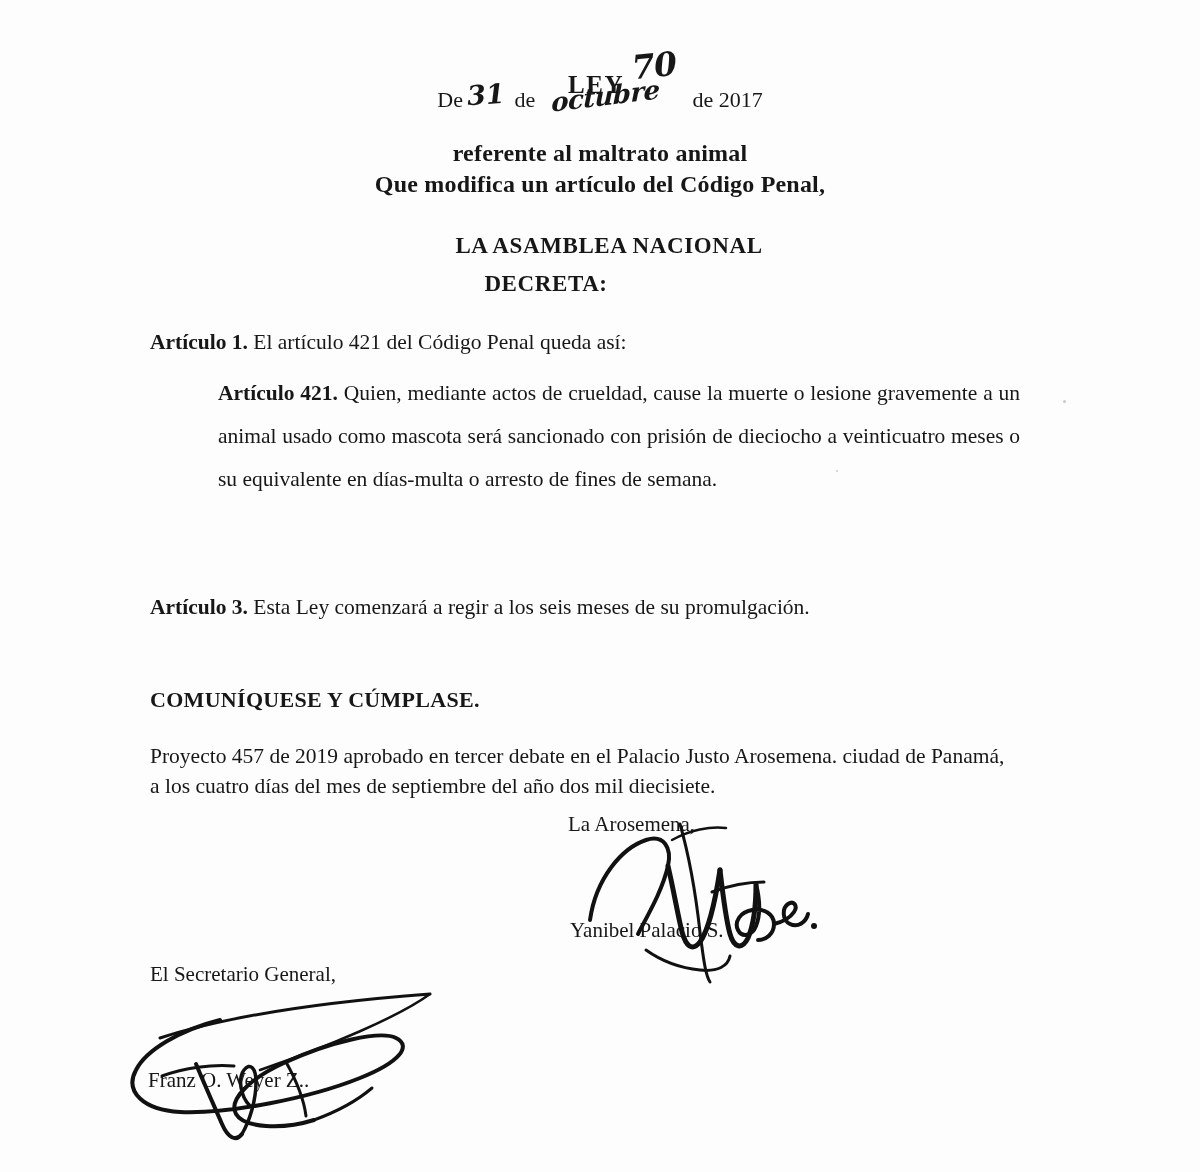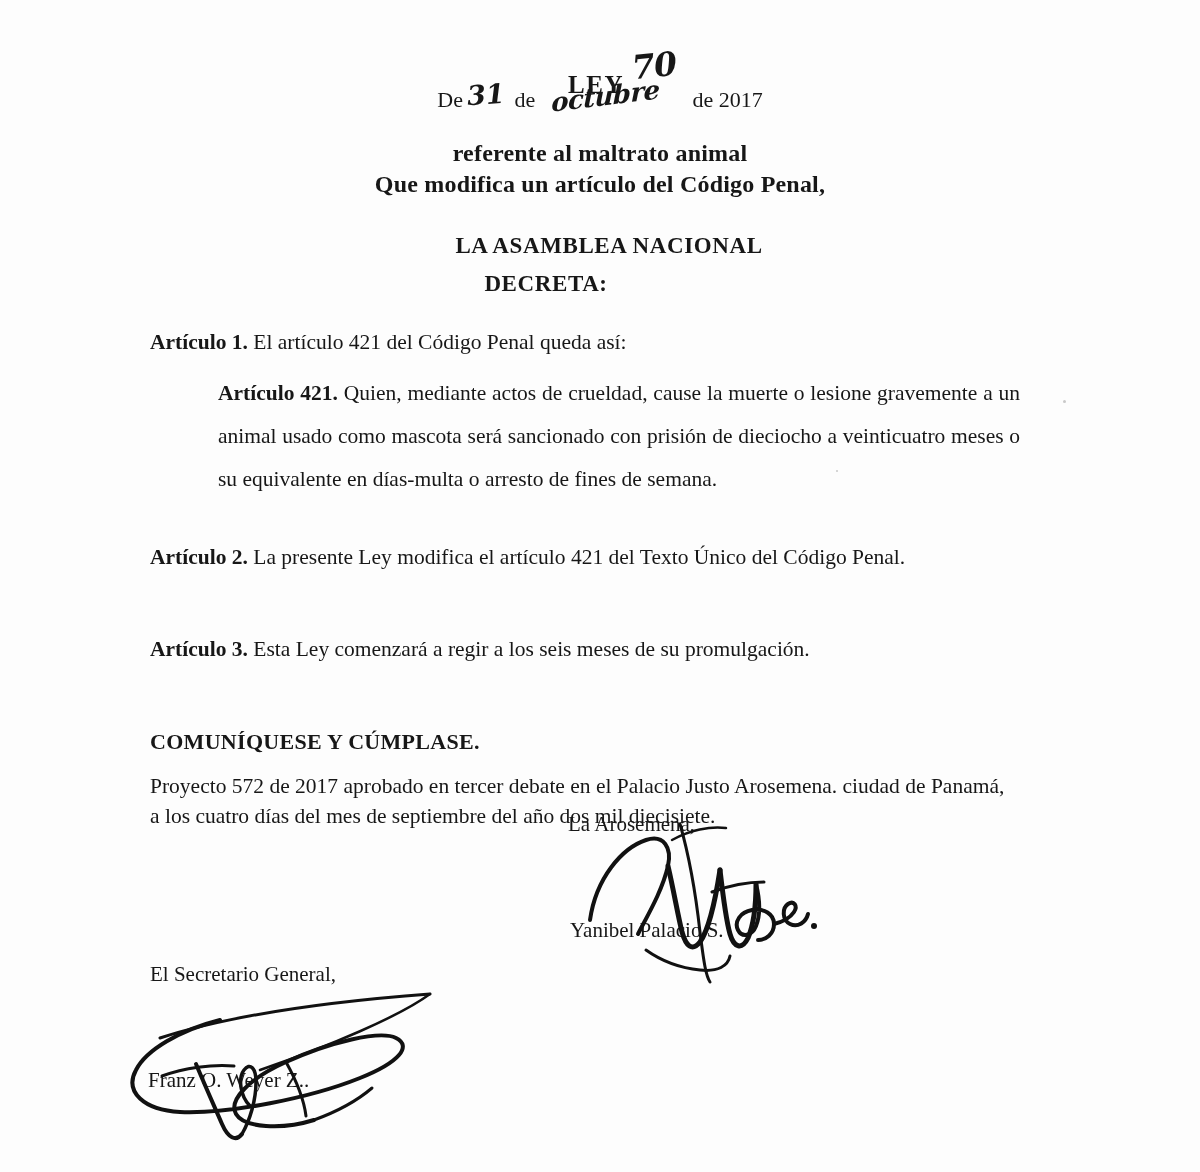--- a/index.html
+++ b/index.html
@@ -141,21 +141,21 @@
     text-justify: inter-word;
     width: 802px;
   }
   .spacer-1 { height: 44px; }
   .spacer-2 { height: 50px; }
   .spacer-3 { height: 50px; }
   .comuniquese {
     font-weight: bold;
     font-size: 22px;
     letter-spacing: 0.3px;
-    margin: 0 0 16px 0;
+    margin: 0 0 28px 0;
   }
   .proyecto {
     font-size: 21.5px;
     line-height: 30px;
     margin: 0;
     width: 860px;
   }
 
   
   .sig-presidenta-label {
@@ -219,35 +219,32 @@
     <p class="art-para">
       <span class="art-label">Artículo 1.</span><span> El artículo 421 del Código Penal queda así:</span>
     </p>
 
     <p class="art421">
       <span class="art-label">Artículo 421.</span><span> Quien, mediante actos de crueldad, cause la muerte o lesione gravemente a un animal usado como mascota será sancionado con prisión de dieciocho a veinticuatro meses o su equivalente en días-multa o arresto de fines de semana.</span>
     </p>
 
     <div class="spacer-1"></div>
 
-    <p class="art-para">
-      <span class="art-label">Artículo 2.</span><span> La presente Ley modifica el artículo 421 del Texto Único del Código Penal.</span>
-    </p>
 
     <div class="spacer-2"></div>
 
     <p class="art-para">
       <span class="art-label">Artículo 3.</span><span> Esta Ley comenzará a regir a los seis meses de su promulgación.</span>
     </p>
 
     <div class="spacer-3"></div>
 
     <p class="comuniquese">COMUNÍQUESE Y CÚMPLASE.</p>
 
-    <p class="proyecto">Proyecto 572 de 2017 aprobado en tercer debate en el Palacio Justo Arosemena. ciudad de Panamá, a los cuatro días del mes de septiembre del año dos mil diecisiete.</p>
+    <p class="proyecto">Proyecto 457 de 2019 aprobado en tercer debate en el Palacio Justo Arosemena. ciudad de Panamá, a los cuatro días del mes de septiembre del año dos mil diecisiete.</p>
   </div>
 
   <div class="sig-presidenta-label">La Arosemena,</div>
   <div class="sig-presidenta-name">Yanibel Palacio S.</div>
 
   <svg class="sig-svg" id="sig-presidenta-mark" width="280" height="190" viewBox="0 0 280 190">
     <g fill="none" stroke="#111" stroke-linecap="round" stroke-linejoin="round">
       <path d="M30 120 C 36 78, 62 48, 86 40 C 104 34, 112 48, 108 66 C 102 92, 86 118, 78 134" stroke-width="4"></path>
       <path d="M108 66 C 114 92, 118 116, 122 132 C 126 146, 132 152, 140 142 C 150 128, 156 96, 160 70" stroke-width="5"></path>
       <path d="M160 70 C 163 96, 166 120, 170 134 C 174 148, 182 150, 188 138 C 194 124, 196 100, 196 84" stroke-width="5"></path>

